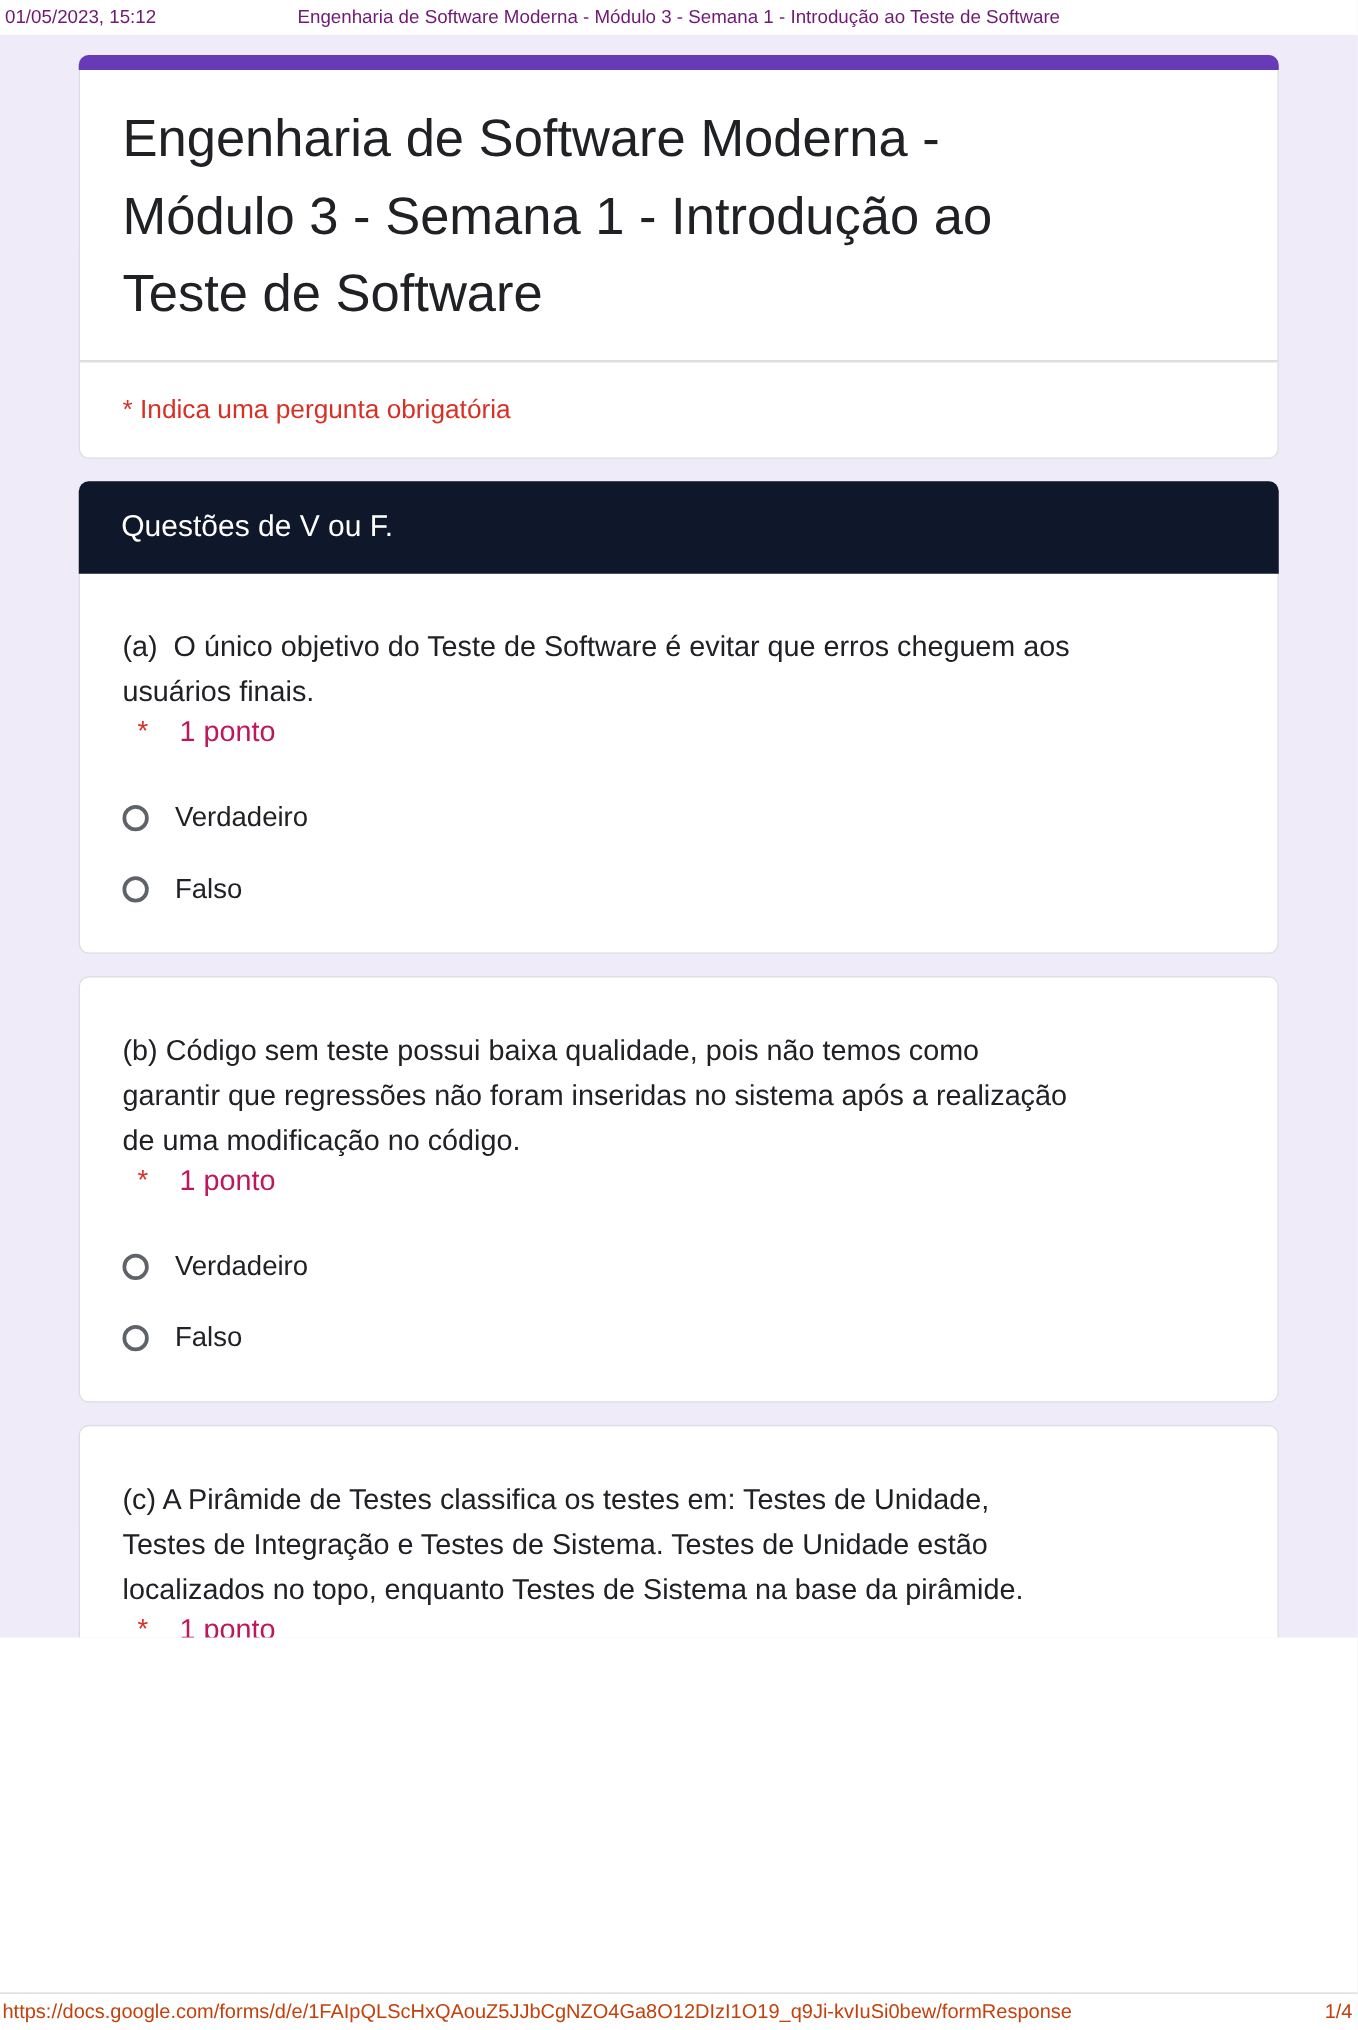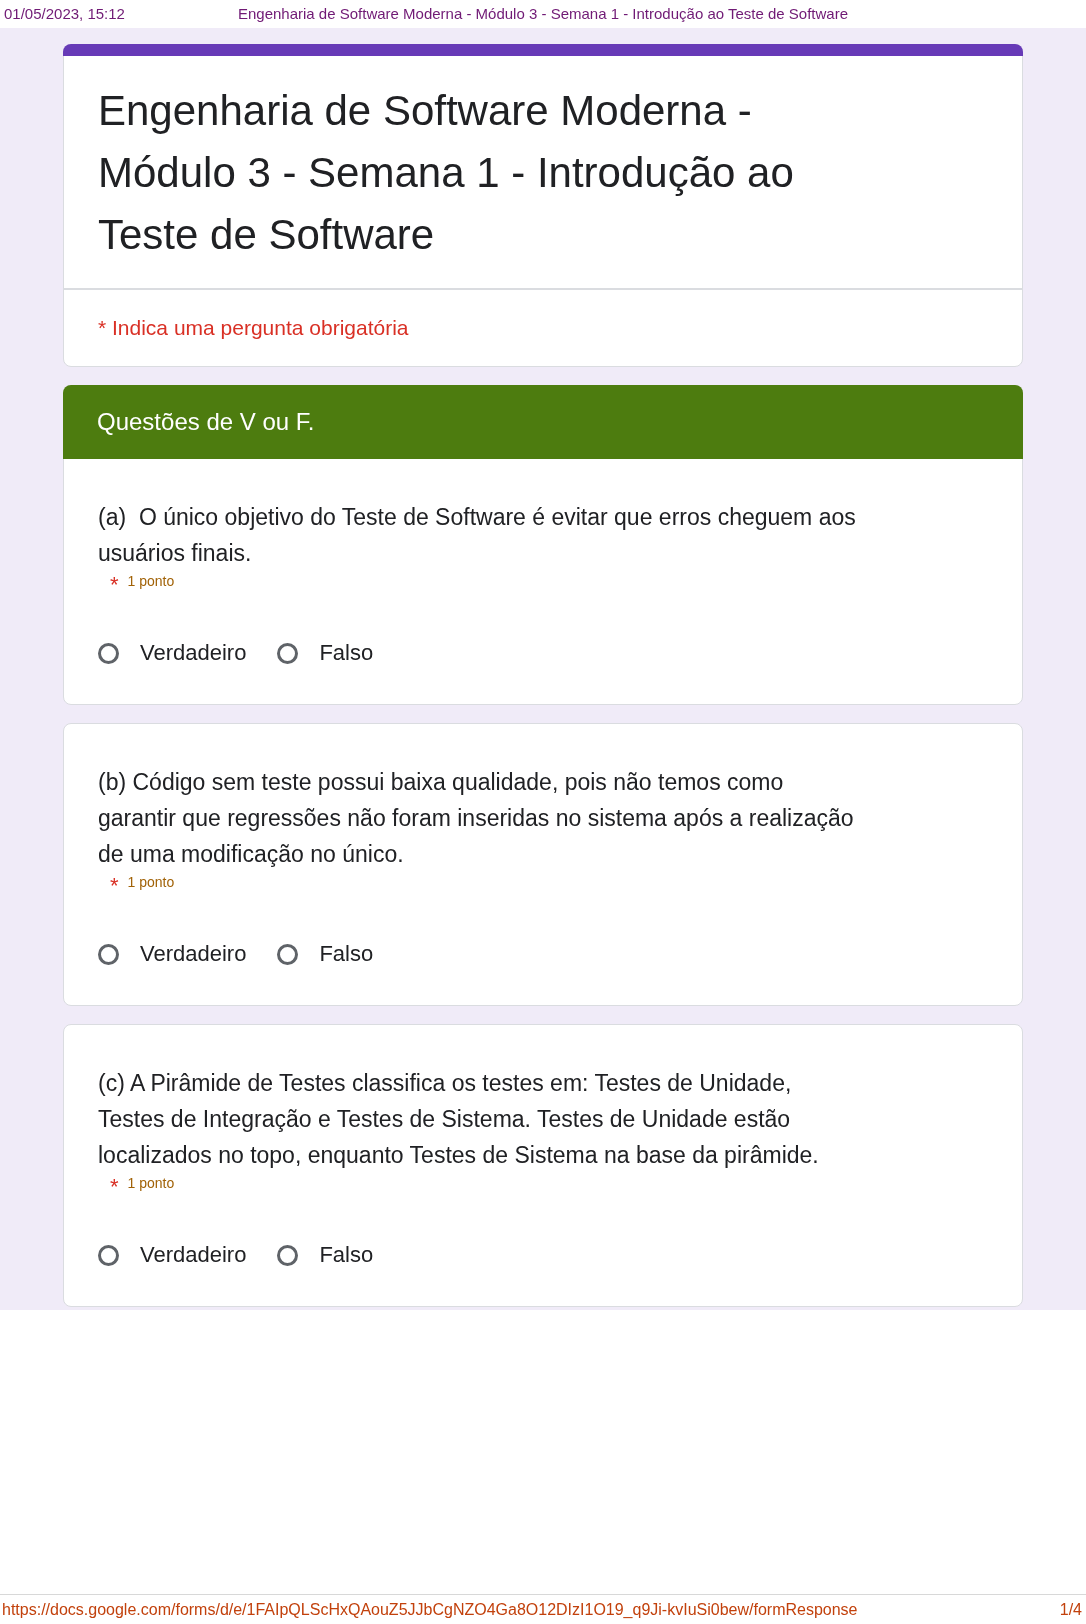--- a/index.html
+++ b/index.html
@@ -47,39 +47,39 @@
   .divider { border-top:1px solid #dadce0; }
   .account { padding:22px 34px 22px 34px; }
   .email-line { font-size:20px; }
   .email { font-weight:bold; color:#3c4043; }
   .switch-link { color:#1a73e8; text-decoration:none; margin-left:8px; cursor:pointer; }
   .cloud-wrap { margin-top:26px; height:34px; }
   .required-note { padding:26px 34px; color:#d93025; font-size:21px; }
 
   
   .section-band {
-    background:#4d7c0f; color:#fff;
+    background:#0f172a; color:#fff;
     height:74px; display:flex; align-items:center;
     padding:0 34px; font-size:24px;
     border-radius:8px 8px 0 0;
     margin:-1px -1px 0 -1px;
   }
 
   
   .q-body { padding:40px 24px 38px 34px; }
   .q-row { display:flex; align-items:flex-start;flex-direction:column; }
   .q-text {
     flex:1; font-size:23px; line-height:36px; color:#202124;
     white-space:pre-line;
   }
   .q-meta { white-space:nowrap; margin-left:12px; margin-right:44px; padding-top:1px; }
   .req-star { color:#d93025; font-size:22px; vertical-align:top; }
-  .points { color:#a16207; font-size:14px; margin-left:9px; }
-
-  .radios { margin-top:42px; display:flex; flex-direction:row; gap:31px; }
+  .points { color:#be185d; font-size:23px; margin-left:25px; }
+
+  .radios { margin-top:42px; display:flex; flex-direction:column; gap:31px; }
   .radio-row { display:flex; align-items:center; gap:21px; cursor:pointer; }
   .radio-circle {
     width:21px; height:21px; border:3px solid #5f6368; border-radius:50%;
     flex:none; background:#fff;
   }
   .radio-label { font-size:22px; color:#202124; }
 
   
   .report-bubble {
     position:absolute; left:18px; top:1500px;
@@ -146,21 +146,21 @@
           </div>
         </div>
       </div>
     </div>
 
     <div class="card">
       <div class="q-body">
         <div class="q-row">
           <div class="q-text">(b) Código sem teste possui baixa qualidade, pois não temos como
 garantir que regressões não foram inseridas no sistema após a realização
-de uma modificação no único.</div>
+de uma modificação no código.</div>
           <div class="q-meta">
             <span class="req-star">*</span><span class="points">1 ponto</span>
           </div>
         </div>
         <div class="radios">
           <div class="radio-row">
             <span class="radio-circle"></span>
             <span class="radio-label">Verdadeiro</span>
           </div>
           <div class="radio-row">

